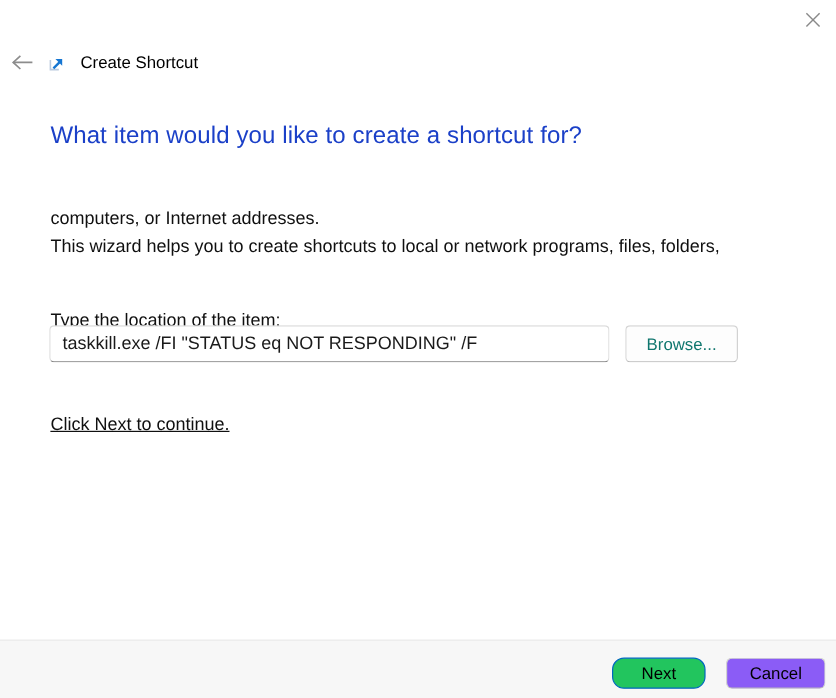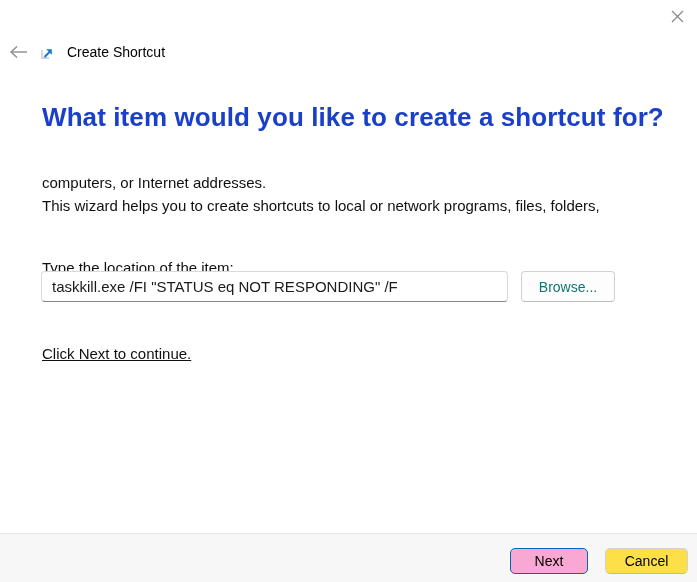--- a/index.html
+++ b/index.html
@@ -30,21 +30,21 @@
     position:absolute;left:40px;top:46px;
     width:14px;height:14px;
   }
   .window-title{
     position:absolute;left:67px;top:44px;
     font-size:14px;color:#000000;
   }
   
   .heading{
     position:absolute;left:42px;top:102px;
-    font-size:26px;font-weight:700;
+    font-size:20px;font-weight:400;
     letter-spacing:0.1px;
   }
   .description{
     position:absolute;left:42px;top:171px;
     font-size:15px;line-height:23px;color:#101010;
   }
   .field-label{
     position:absolute;left:42px;top:259px;
     font-size:15px;color:#101010;
   }
@@ -81,31 +81,31 @@
     width:697px;height:1px;background:#e5e5e5;
   }
   .footer{
     position:absolute;left:0;top:534px;
     width:697px;height:48px;
     background:#f7f7f7;
   }
   .next-btn{
     position:absolute;left:510px;top:548px;
     width:78px;height:26px;
-    background:#f9a8d4;
+    background:#22c55e;
     border:1.5px solid #0067c0;
-    border-radius:5px;
+    border-radius:10px;
     font-family:"Liberation Sans","DejaVu Sans",sans-serif;
     font-size:14px;color:#000000;
     cursor:pointer;
   }
   .cancel-btn{
     position:absolute;left:605px;top:548px;
     width:83px;height:26px;
-    background:#fde047;
+    background:#8b5cf6;
     border:1px solid #d2d2d2;
     border-bottom-color:#b9b9b9;
     border-radius:5px;
     font-family:"Liberation Sans","DejaVu Sans",sans-serif;
     font-size:14px;color:#000000;
     cursor:pointer;
   }
 </style>
 </head>
 <body>

